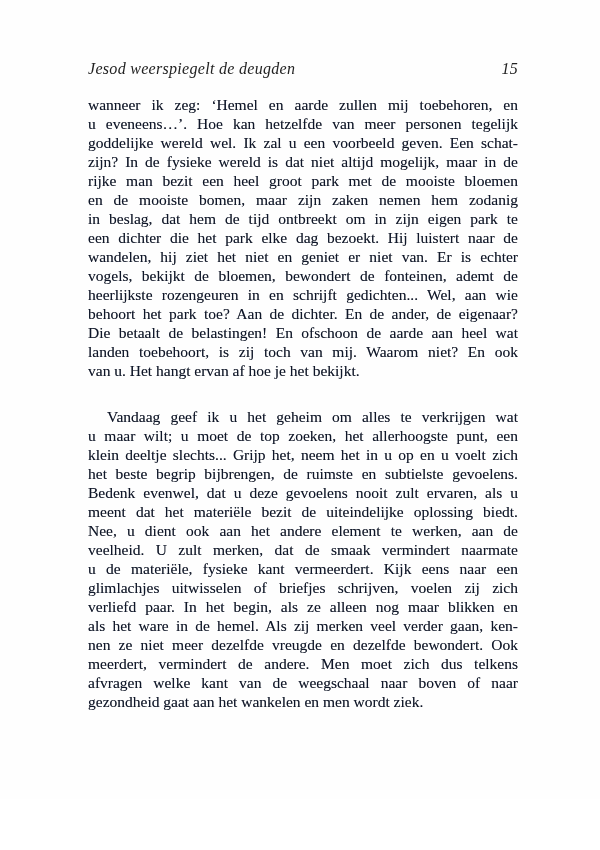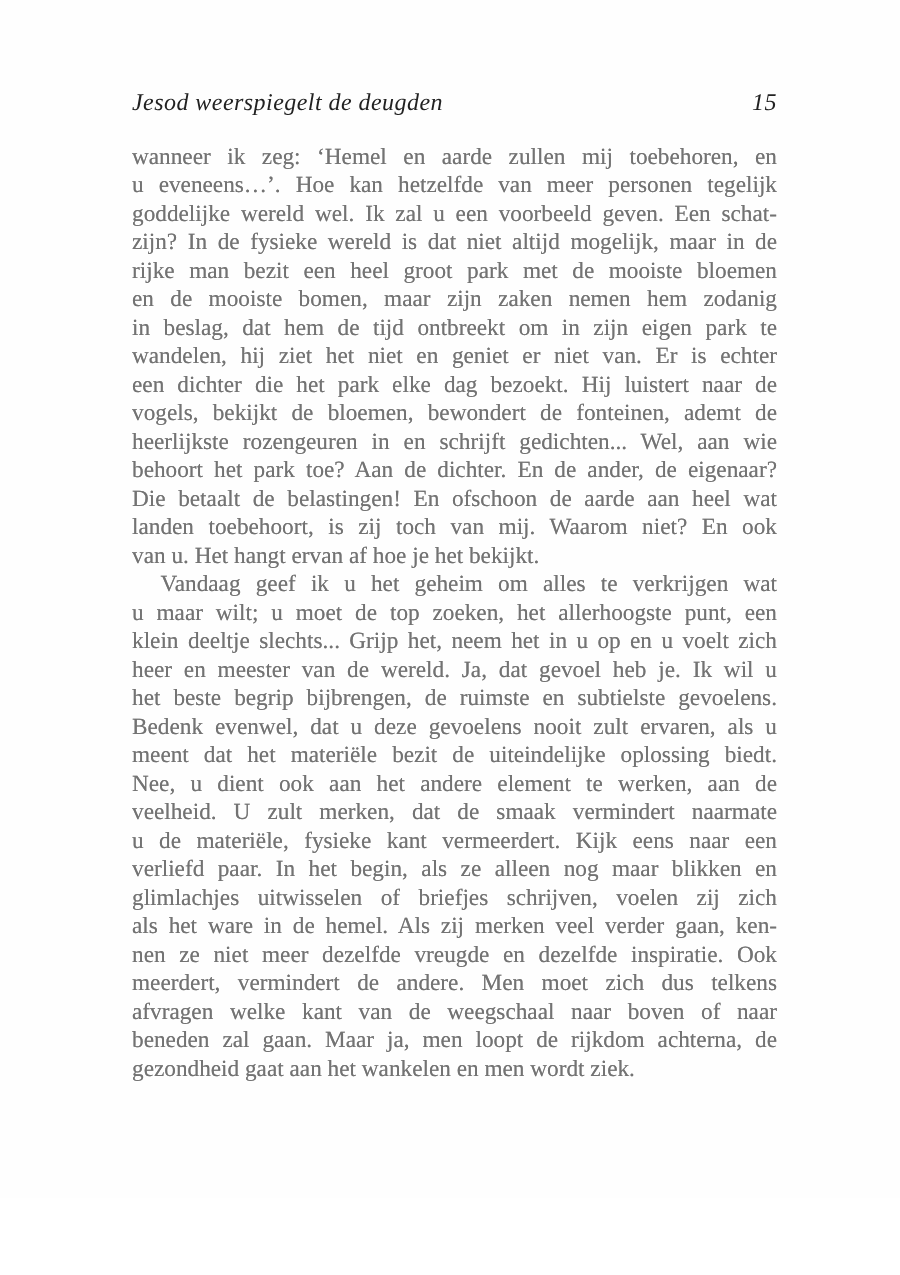--- a/index.html
+++ b/index.html
@@ -38,66 +38,65 @@
     top: 95px;
     width: 430px;
   }
   .line {
     font-size: 15.5px;
     line-height: 19px;
     text-align: justify;
     text-align-last: justify;
     text-justify: inter-word;
     white-space: normal;
-    color: #737373;
+    color: #0f172a;
     text-shadow: 0 0 0.4px rgba(30,30,30,0.45);
   }
   .line.para-end {
     text-align-last: left;
   }
   .line.indent {
     text-indent: 19px;
+    margin-top: 27px;
   }
 </style>
 </head>
 <body>
 
 <div class="scan-page">
   <div class="running-header">
     <span class="header-title">Jesod weerspiegelt de deugden</span>
     <span class="page-num">15</span>
   </div>
   <div class="text-body">
       <div class="line">wanneer ik zeg: ‘Hemel en aarde zullen mij toebehoren, en</div>
       <div class="line">u eveneens…’. Hoe kan hetzelfde van meer personen tegelijk</div>
       <div class="line">goddelijke wereld wel. Ik zal u een voorbeeld geven. Een schat-</div>
       <div class="line">zijn? In de fysieke wereld is dat niet altijd mogelijk, maar in de</div>
       <div class="line">rijke man bezit een heel groot park met de mooiste bloemen</div>
       <div class="line">en de mooiste bomen, maar zijn zaken nemen hem zodanig</div>
       <div class="line">in beslag, dat hem de tijd ontbreekt om in zijn eigen park te</div>
+      <div class="line">een dichter die het park elke dag bezoekt. Hij luistert naar de</div>
       <div class="line">wandelen, hij ziet het niet en geniet er niet van. Er is echter</div>
-      <div class="line">een dichter die het park elke dag bezoekt. Hij luistert naar de</div>
       <div class="line">vogels, bekijkt de bloemen, bewondert de fonteinen, ademt de</div>
       <div class="line">heerlijkste rozengeuren in en schrijft gedichten... Wel, aan wie</div>
       <div class="line">behoort het park toe? Aan de dichter. En de ander, de eigenaar?</div>
       <div class="line">Die betaalt de belastingen! En ofschoon de aarde aan heel wat</div>
       <div class="line">landen toebehoort, is zij toch van mij. Waarom niet? En ook</div>
       <div class="line para-end">van u. Het hangt ervan af hoe je het bekijkt.</div>
       <div class="line indent">Vandaag geef ik u het geheim om alles te verkrijgen wat</div>
       <div class="line">u maar wilt; u moet de top zoeken, het allerhoogste punt, een</div>
       <div class="line">klein deeltje slechts... Grijp het, neem het in u op en u voelt zich</div>
-      <div class="line">heer en meester van de wereld. Ja, dat gevoel heb je. Ik wil u</div>
       <div class="line">het beste begrip bijbrengen, de ruimste en subtielste gevoelens.</div>
       <div class="line">Bedenk evenwel, dat u deze gevoelens nooit zult ervaren, als u</div>
       <div class="line">meent dat het materiële bezit de uiteindelijke oplossing biedt.</div>
       <div class="line">Nee, u dient ook aan het andere element te werken, aan de</div>
       <div class="line">veelheid. U zult merken, dat de smaak vermindert naarmate</div>
       <div class="line">u de materiële, fysieke kant vermeerdert. Kijk eens naar een</div>
+      <div class="line">glimlachjes uitwisselen of briefjes schrijven, voelen zij zich</div>
       <div class="line">verliefd paar. In het begin, als ze alleen nog maar blikken en</div>
-      <div class="line">glimlachjes uitwisselen of briefjes schrijven, voelen zij zich</div>
       <div class="line">als het ware in de hemel. Als zij merken veel verder gaan, ken-</div>
-      <div class="line">nen ze niet meer dezelfde vreugde en dezelfde inspiratie. Ook</div>
+      <div class="line">nen ze niet meer dezelfde vreugde en dezelfde bewondert. Ook</div>
       <div class="line">meerdert, vermindert de andere. Men moet zich dus telkens</div>
       <div class="line">afvragen welke kant van de weegschaal naar boven of naar</div>
-      <div class="line">beneden zal gaan. Maar ja, men loopt de rijkdom achterna, de</div>
       <div class="line para-end">gezondheid gaat aan het wankelen en men wordt ziek.</div>
     </div>
 </div>
 
 </body></html>

